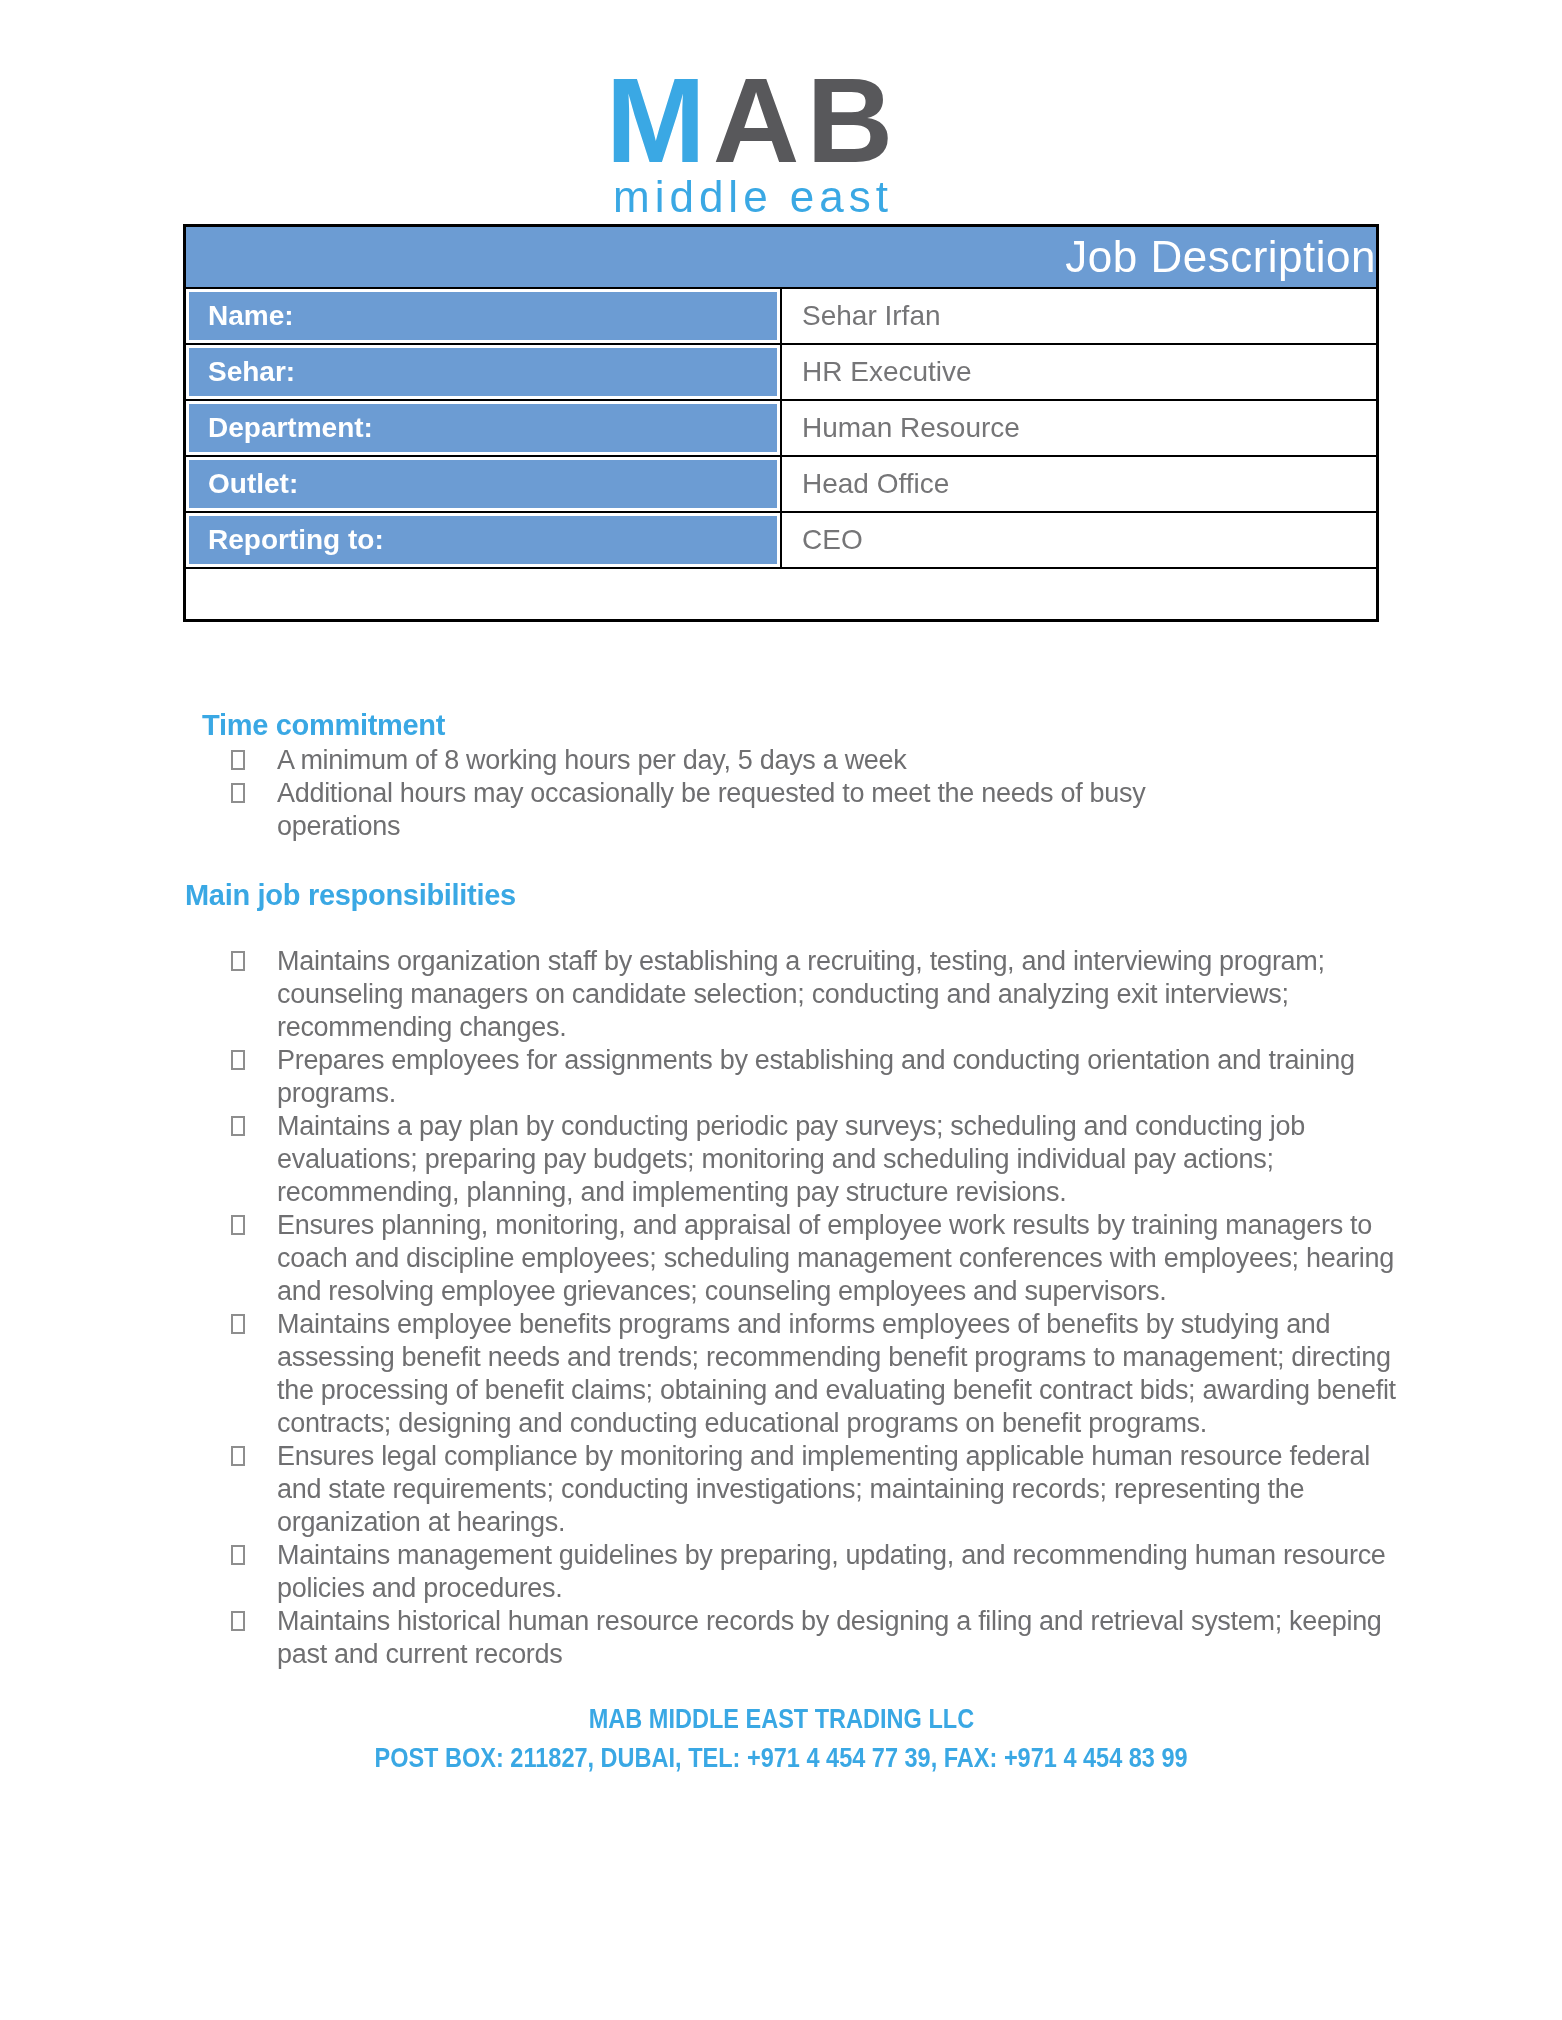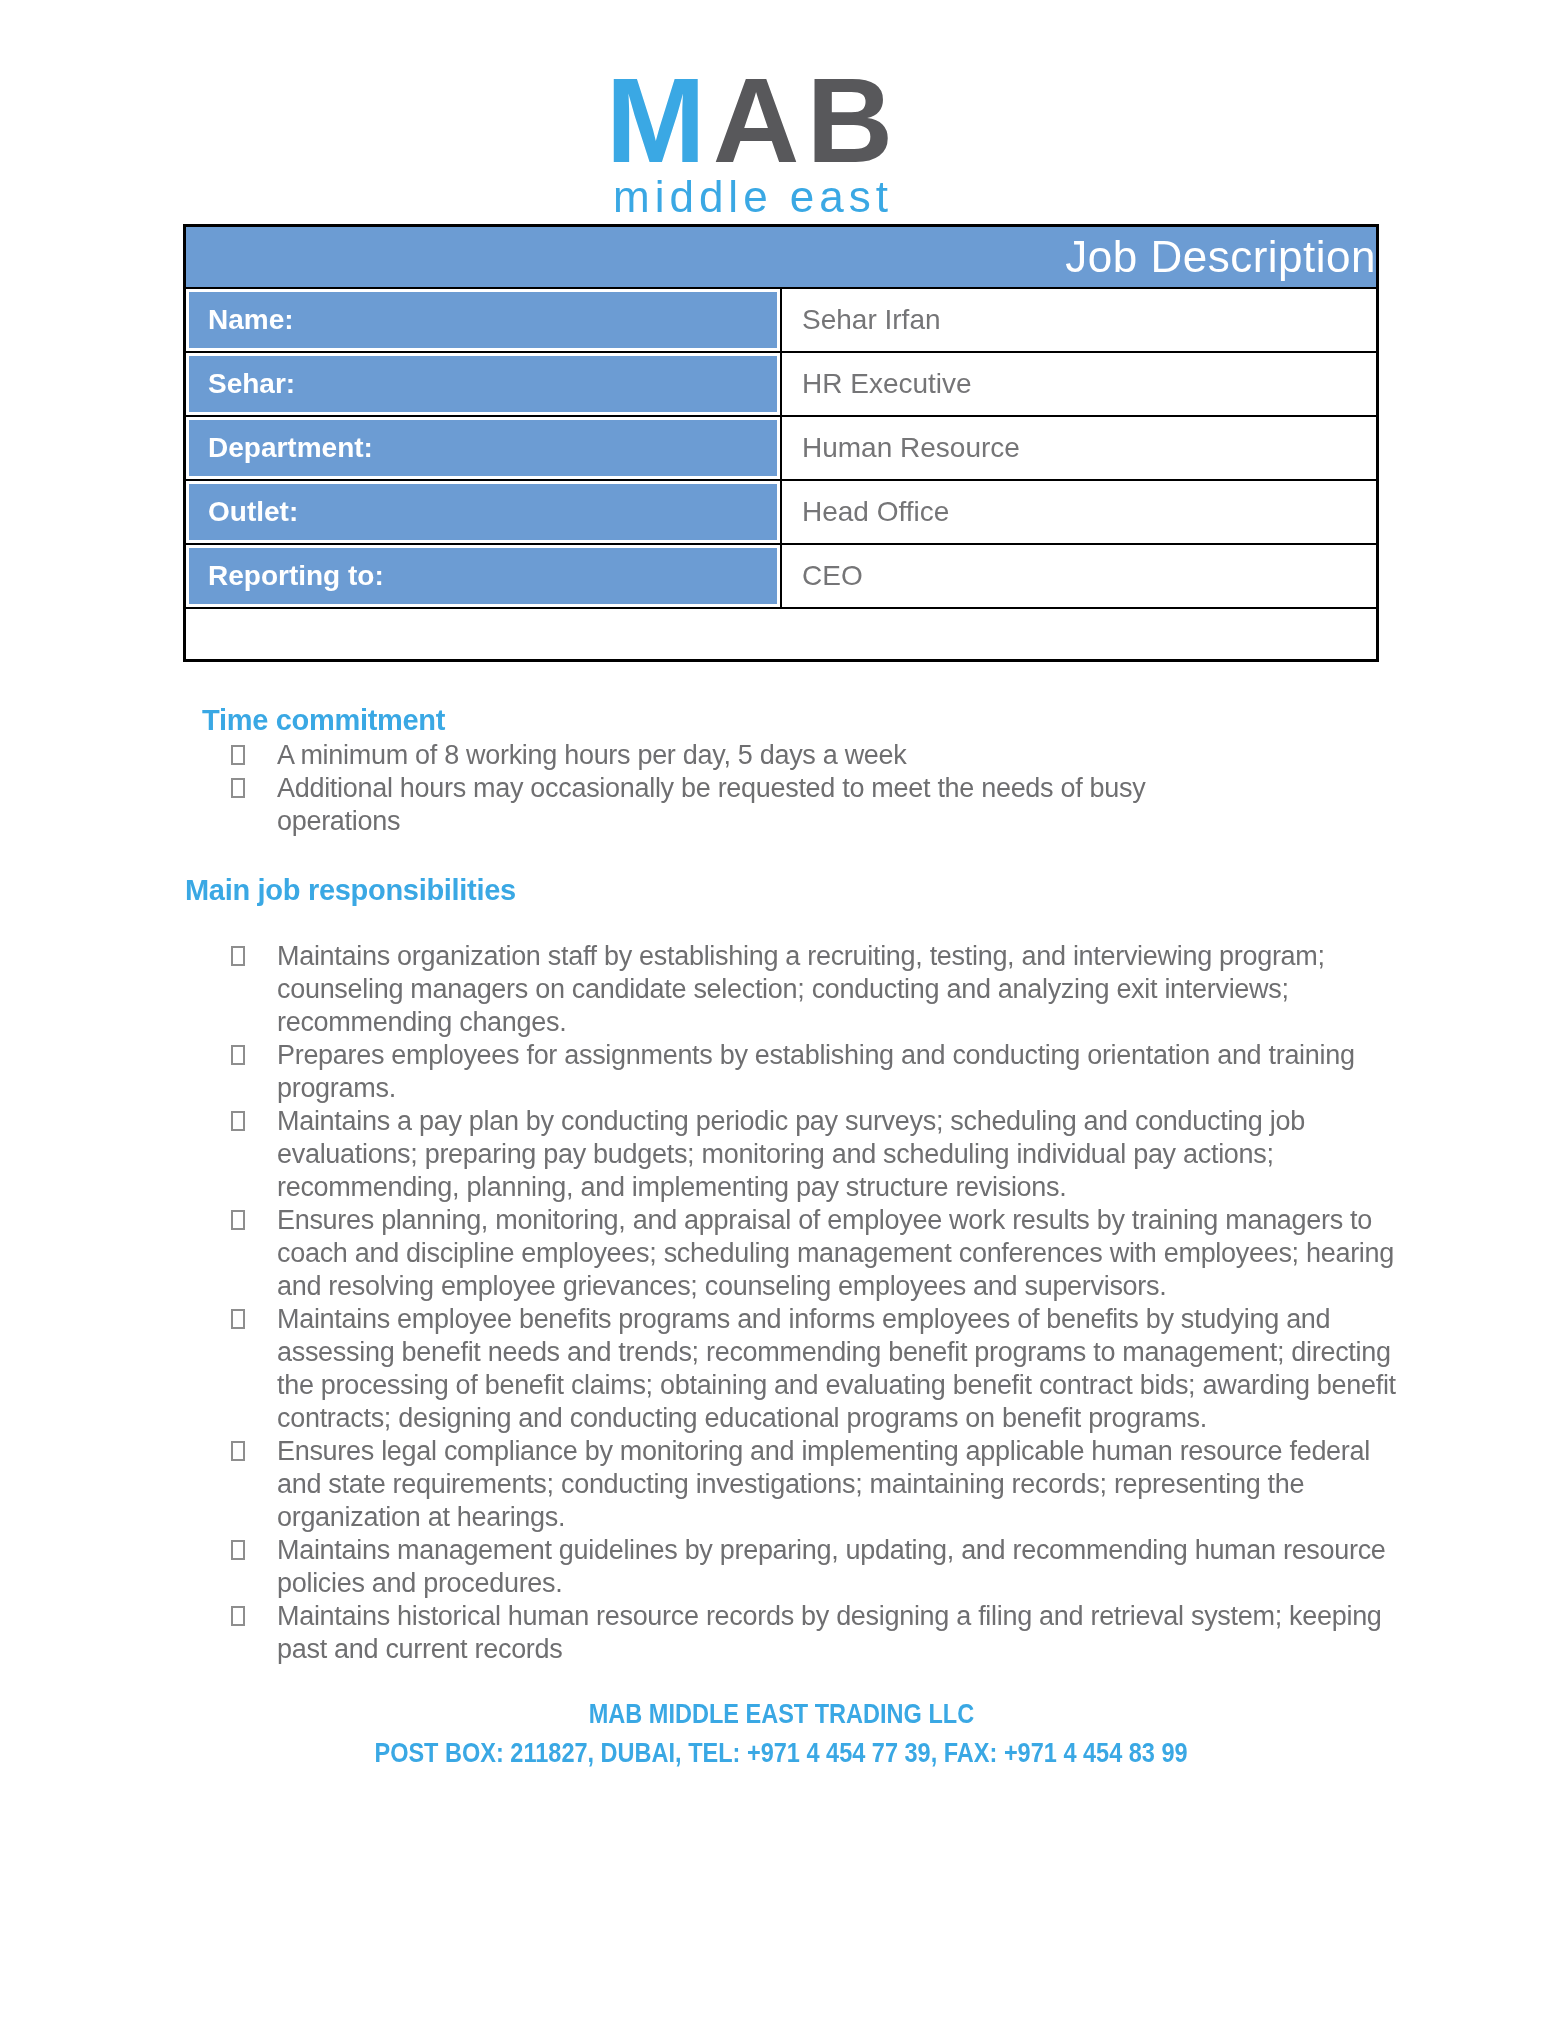--- a/index.html
+++ b/index.html
@@ -54,21 +54,21 @@
     background: var(--blue-table, #6c9cd3);
     color: #ffffff;
     font-size: 44px;
     font-weight: normal;
     text-align: right;
     height: 62px;
     padding-left: 32px;
     letter-spacing: 0.5px;
     box-shadow: inset 0 0 0 3px #fff0;
   }
-  .info-table td { height: 64px; vertical-align: middle; }
+  .info-table td { height: 56px; vertical-align: middle; }
   .cell-label {
     width: 312px;
     background: var(--blue-table, #6c9cd3);
     box-shadow: inset 0 0 0 3px #ffffff;
     color: #ffffff;
     font-weight: bold;
     font-size: 28px;
     padding-left: 22px;
   }
   .cell-value {
@@ -76,21 +76,21 @@
     font-size: 28px;
     padding-left: 20px;
     background: #ffffff;
   }
   .empty-row td { height: 53px; background: #ffffff; }
 
   
   .content {
     margin-left: 185px;
     width: 1233px;
-    margin-top: 42px;
+    margin-top: 87px;
     letter-spacing: -0.3px;
   }
   .h-blue {
     color: var(--blue-bright, #3aa8e4);
     font-size: 29px;
     font-weight: bold;
     line-height: 33px;
   }
   .h-time { margin-left: 17px; }
   .h-main { margin-top: 36px; }

